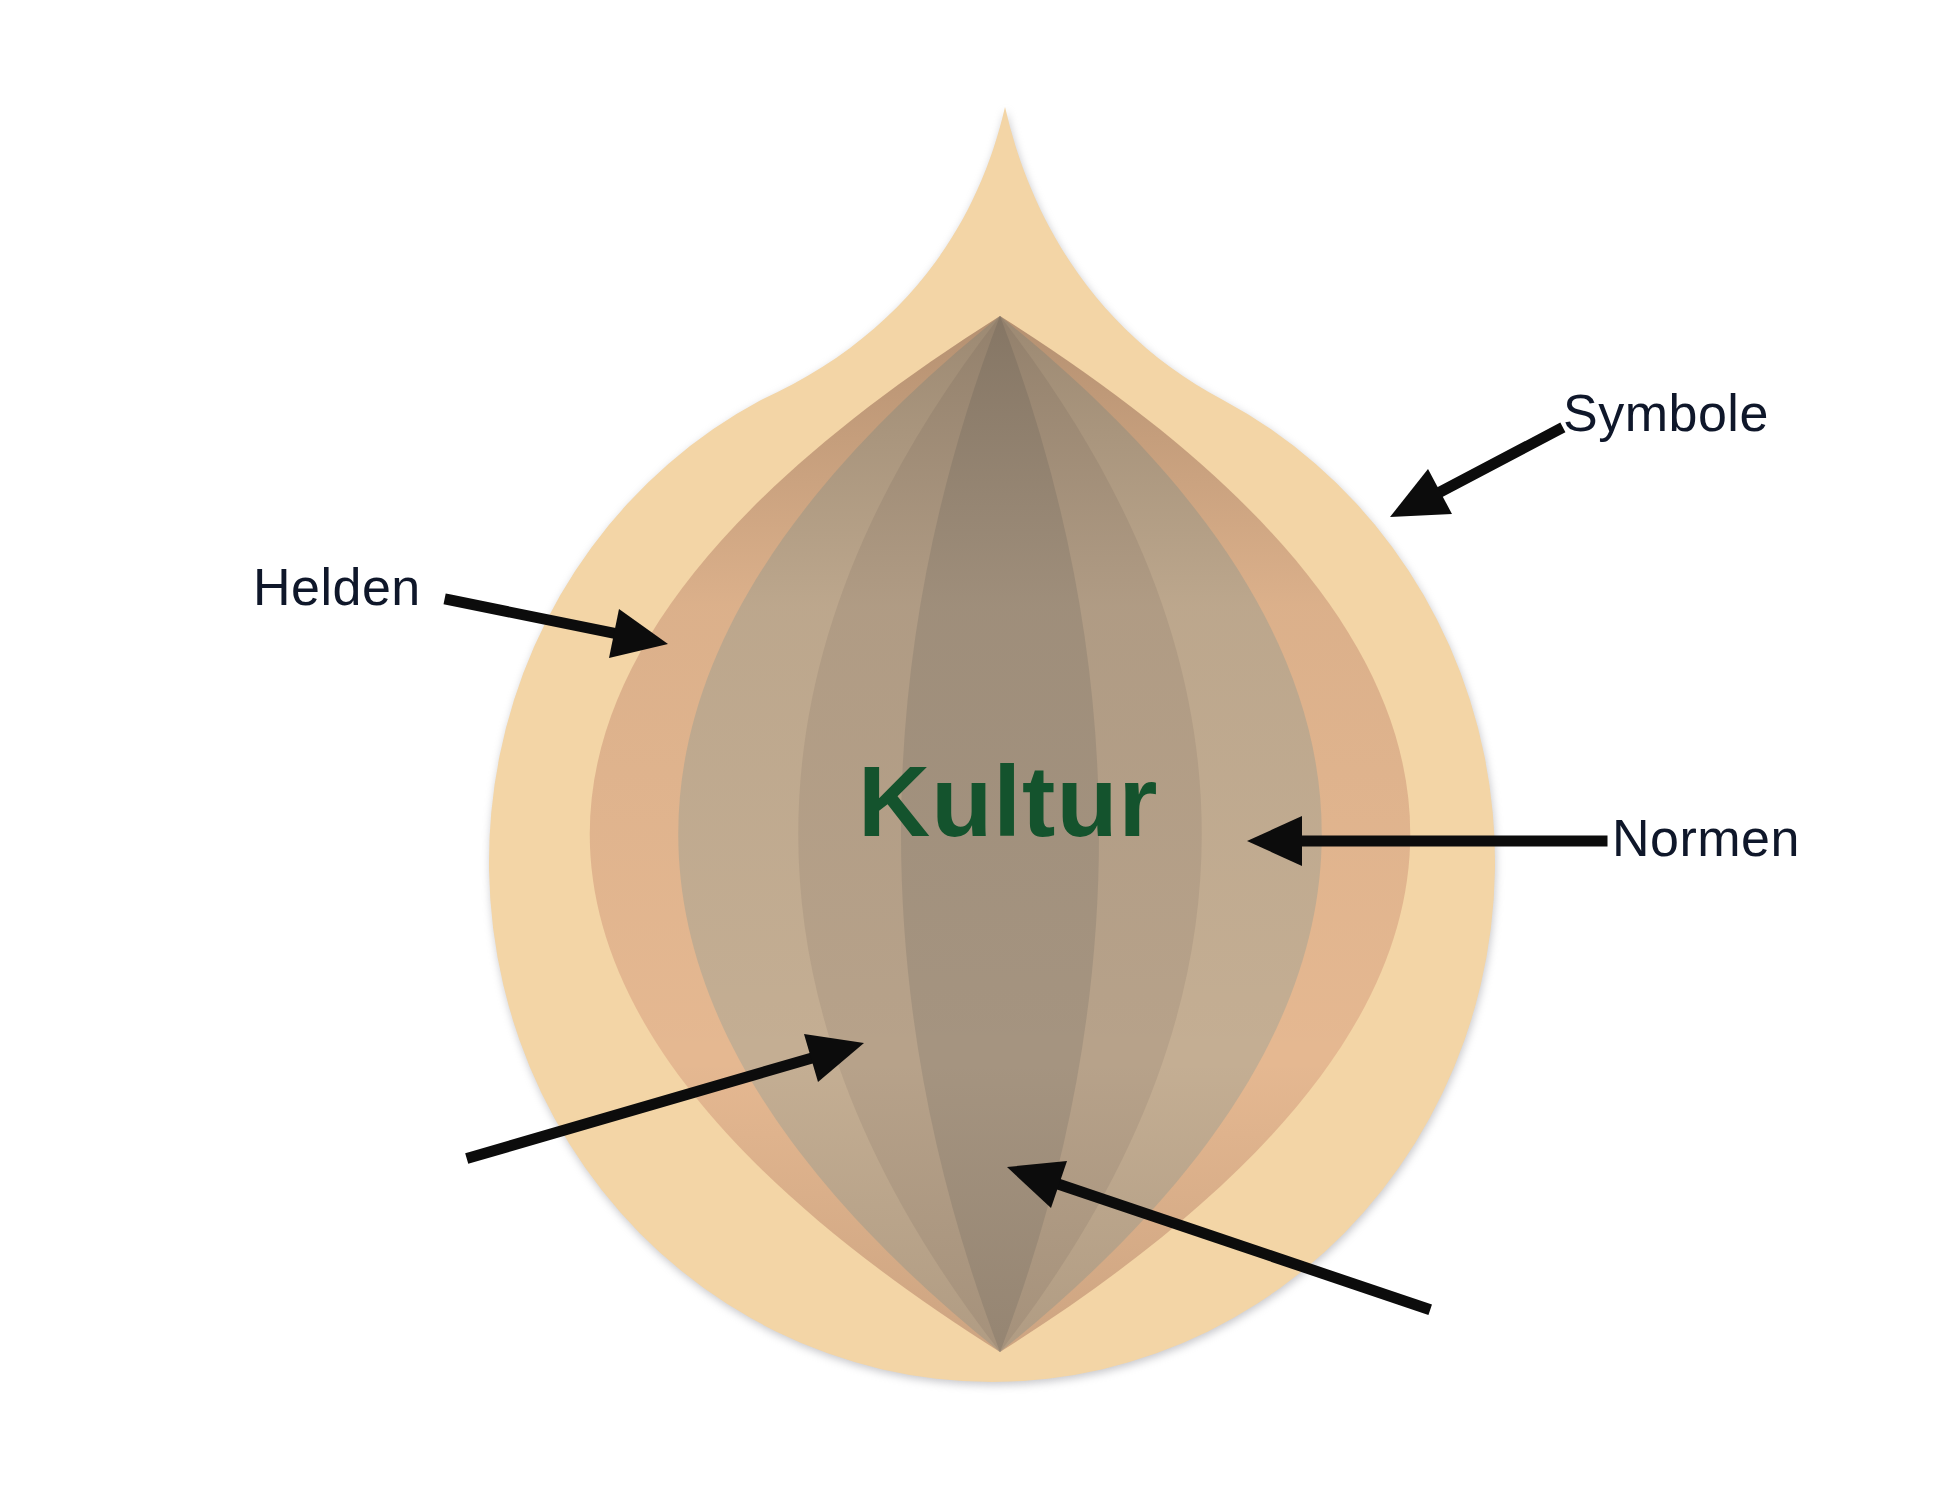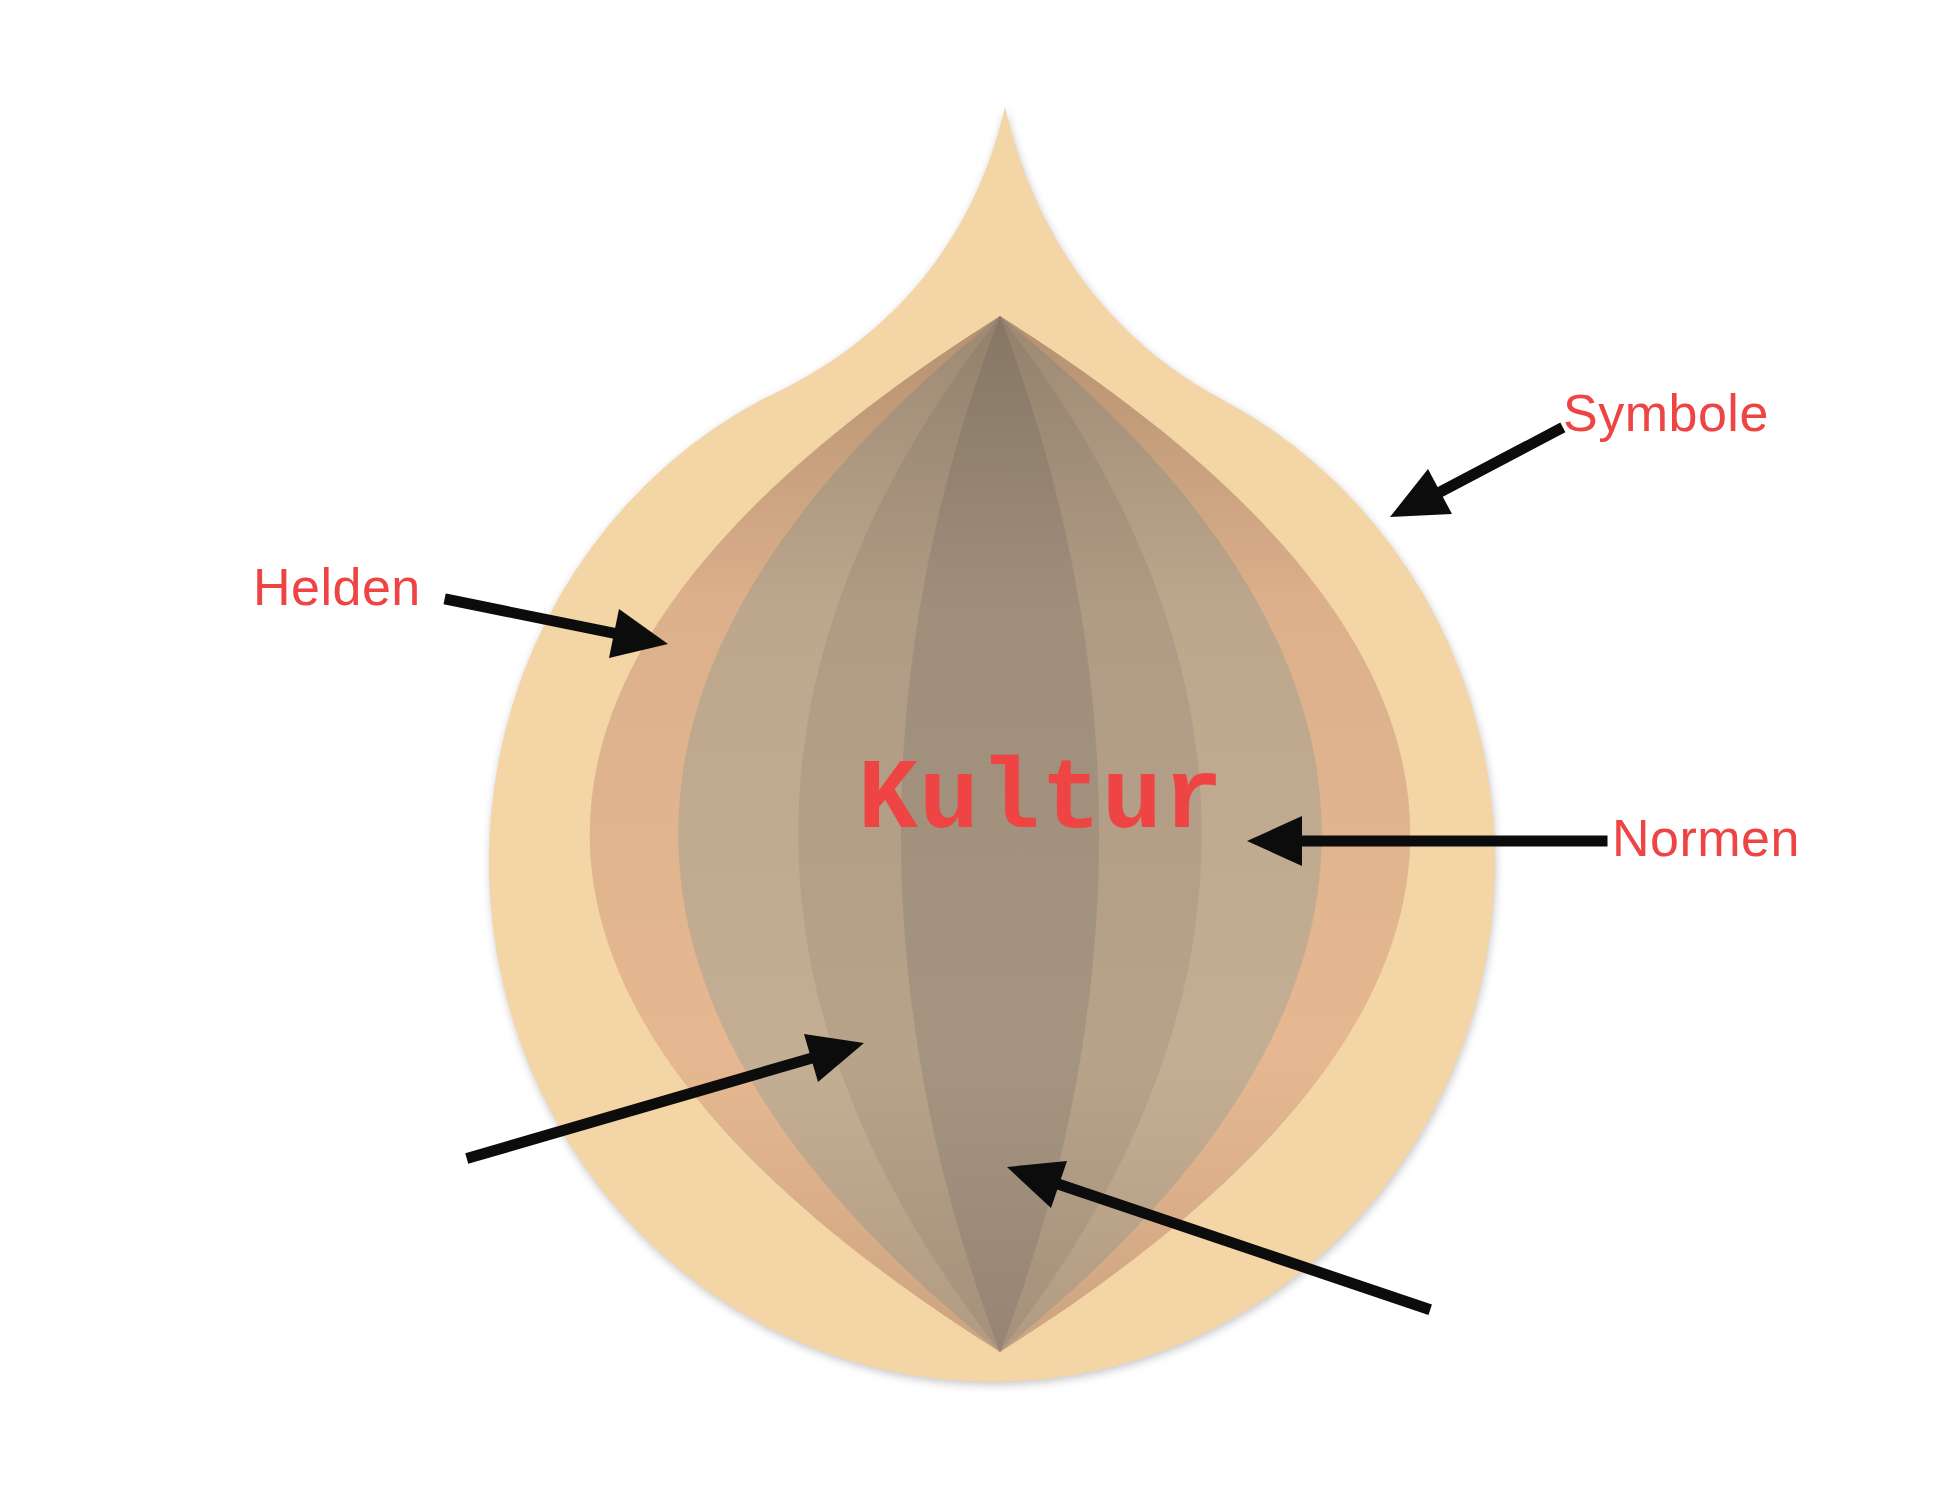--- a/index.html
+++ b/index.html
@@ -22,34 +22,33 @@
     width: 1935px;
     height: 1488px;
   }
   .onion-silhouette {
     filter: drop-shadow(1px 3px 4px rgba(115,115,125,0.40));
   }
   .label {
     position: absolute;
     font-size: 52px;
     line-height: 1.05;
-    color: #ef4444;
+    color: #0f172a;
     white-space: nowrap;
     letter-spacing: 0.5px;
   }
   .center-label {
     position: absolute;
     left: 858px;
     top: 744px;
     font-size: 100px;
     font-weight: bold;
-    color: #ef4444;
+    color: #14532d;
     white-space: nowrap;
     letter-spacing: 1px;
-    font-family: Liberation Mono, monospace;
   }
   .label-symbole       { left: 1563px; top: 386px;  }
   .label-helden        { left: 253px;  top: 560px;  }
   .label-rituale       { left: 1612px; top: 811px;  }
   .label-werte-normen  { left: 76px;   top: 1133px; }
   .label-grundannahmen { left: 1435px; top: 1291px; }
 </style>
 </head>
 <body>
 

